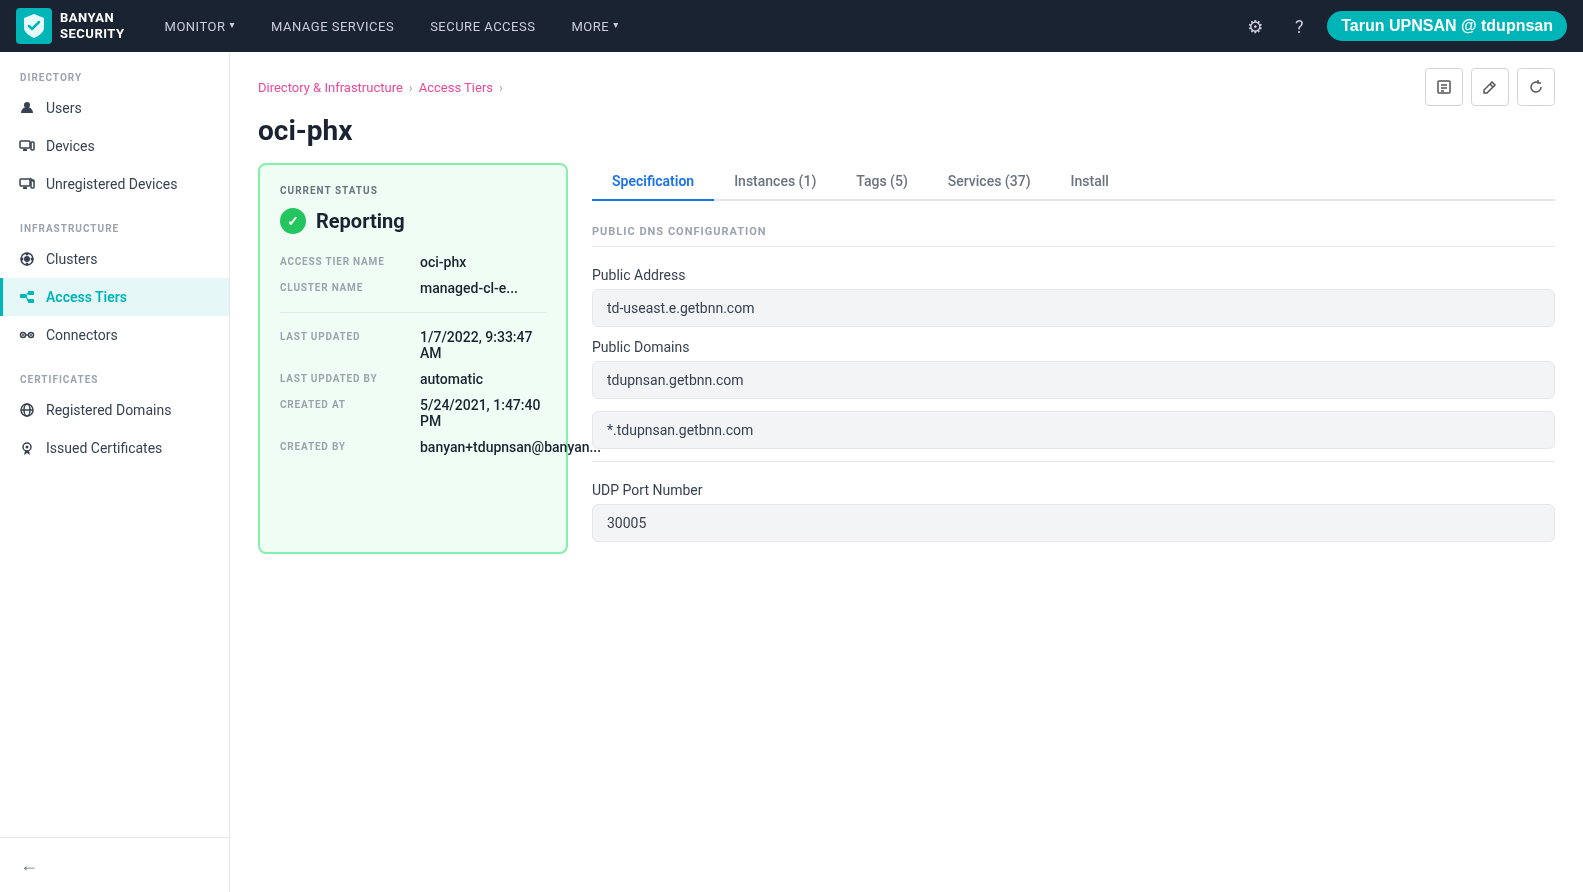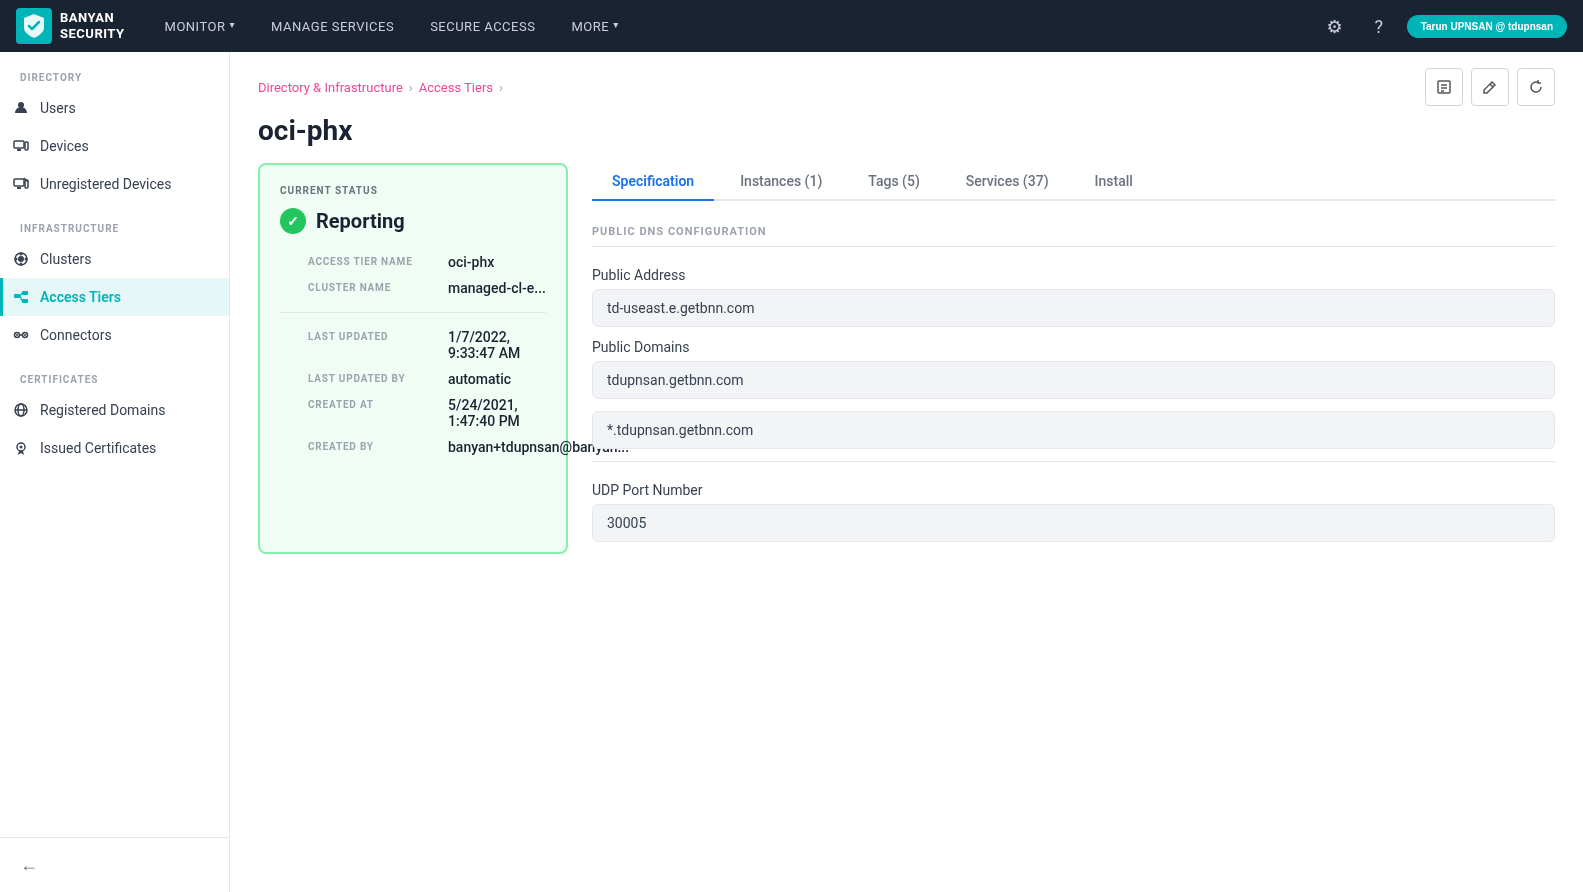--- a/index.html
+++ b/index.html
@@ -66,21 +66,21 @@
       align-items: center;
       justify-content: center;
       border-radius: 4px;
     }
     .user-btn {
       background: #00b5b8;
       color: white;
       border: none;
       padding: 6px 14px;
       border-radius: 20px;
-      font-size: 10px;
+      font-size: 16px;
       font-weight: 600;
       cursor: pointer;
       white-space: nowrap;
     }
 
     
     .layout {
       display: flex;
       height: calc(100vh - 52px);
       border-radius: 18px;
@@ -101,21 +101,21 @@
       font-weight: 700;
       color: #9ca3af;
       letter-spacing: 1px;
       text-transform: uppercase;
       padding: 20px 20px 6px 20px;
     }
     .sidebar-item {
       display: flex;
       align-items: center;
       gap: 10px;
-      padding: 10px 9px;
+      padding: 10px 15px;
       font-size: 14px;
       color: #374151;
       cursor: pointer;
       border-left: 3px solid transparent;
     }
     .sidebar-item.active {
       background: #e6f7f8;
       border-left: 3px solid #00b5b8;
       color: #00b5b8;
       font-weight: 600;
@@ -236,21 +236,20 @@
       justify-content: center;
       color: white;
       font-size: 14px;
       flex-shrink: 0;
     }
     .meta-row {
       display: flex;
       align-items: flex-start;
       gap: 0;
       margin-bottom: 10px;
-      margin-left: 28px;
     }
     .meta-key {
       font-size: 10px;
       font-weight: 700;
       letter-spacing: 0.8px;
       color: #9ca3af;
       text-transform: uppercase;
       width: 140px;
       flex-shrink: 0;
       padding-top: 2px;
@@ -264,21 +263,21 @@
 
     
     .right-panel {
       flex: 1;
       min-width: 0;
     }
 
     
     .tabs {
       display: flex;
-      gap: 6px;
+      gap: 0;
       border-bottom: 2px solid #e5e7eb;
       margin-bottom: 24px;
     }
     .tab {
       padding: 10px 20px;
       font-size: 14px;
       font-weight: 500;
       color: #6b7280;
       cursor: pointer;
       border-bottom: 2px solid transparent;

